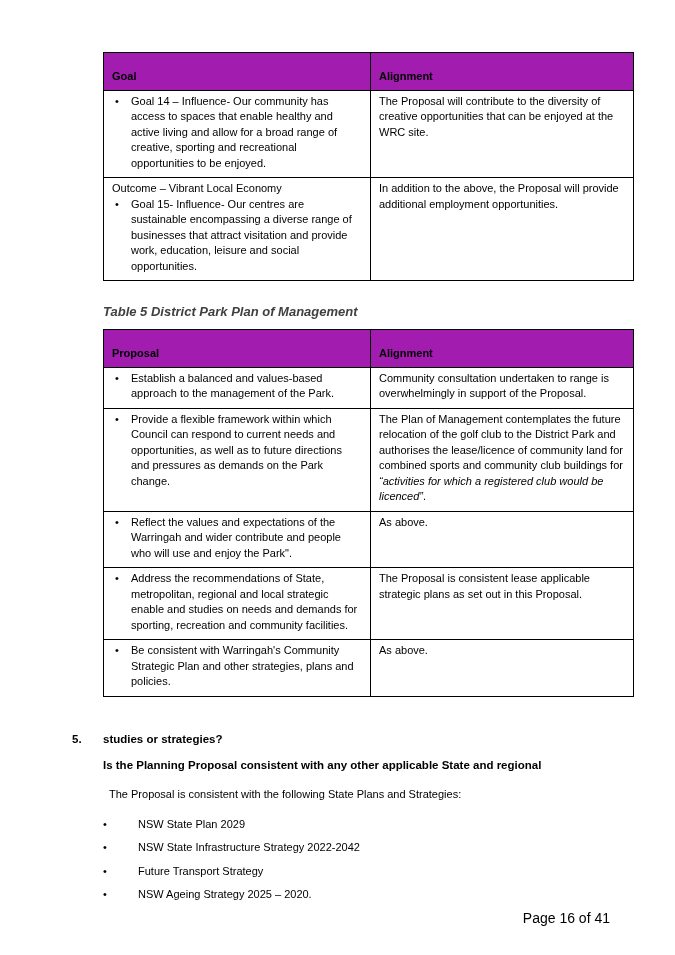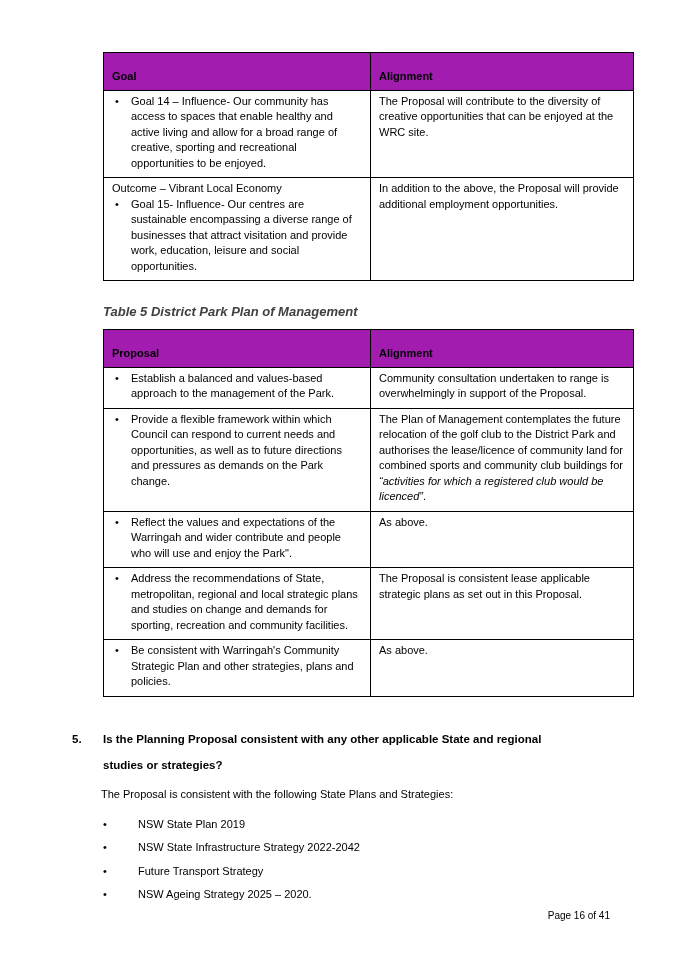--- a/index.html
+++ b/index.html
@@ -75,21 +75,21 @@
     grid-template-columns: 31px 1fr;
     margin-top: 29px;
     font-size: 11.5px;
     font-weight: bold;
     line-height: 26px;
     width: 561px;
   }
   .question .qnum { line-height: 26px; }
 
   .para {
-    margin: 8px 0 0 29px;
+    margin: 8px 0 0 37px;
     font-size: 11px;
     line-height: 16px;
   }
 
   ul.doc-bullets {
     list-style: none;
     margin: 14px 0 0 31px;
   }
   ul.doc-bullets li {
     display: grid;
@@ -97,21 +97,21 @@
     font-size: 11px;
     line-height: 16px;
     margin-bottom: 7.5px;
   }
 
   
   .footer {
     position: absolute;
     right: 65px;
     top: 910px;
-    font-size: 10px;
+    font-size: 14px;
     color: #000000;
   }
 </style>
 </head>
 <body>
 
 <div class="page">
   <div class="content">
 
     <table class="doc-table">
@@ -186,51 +186,51 @@
               <span class="bullet">•</span>
               <span>Reflect the values and expectations of the Warringah and wider contribute and people who will use and enjoy the Park".</span>
             </div>
           </td>
           <td>As above.</td>
         </tr>
         <tr>
           <td>
             <div class="bullet-item">
               <span class="bullet">•</span>
-              <span>Address the recommendations of State, metropolitan, regional and local strategic plans and studies on change and demands for sporting, recreation and community facilities.</span>
+              <span>Address the recommendations of State, metropolitan, regional and local strategic enable and studies on needs and demands for sporting, recreation and community facilities.</span>
             </div>
           </td>
           <td>The Proposal is consistent lease applicable strategic plans as set out in this Proposal.</td>
         </tr>
         <tr>
           <td>
             <div class="bullet-item">
               <span class="bullet">•</span>
               <span>Be consistent with Warringah's Community Strategic Plan and other strategies, plans and policies.</span>
             </div>
           </td>
           <td>As above.</td>
         </tr>
       </tbody>
     </table>
 
     <div class="question">
       <span class="qnum">5.</span>
       <div class="qtext">
+        <div>studies or strategies?</div>
         <div>Is the Planning Proposal consistent with any other applicable State and regional</div>
-        <div>studies or strategies?</div>
       </div>
     </div>
 
     <p class="para">The Proposal is consistent with the following State Plans and Strategies:</p>
 
     <ul class="doc-bullets">
       <li>
         <span class="bullet">•</span>
-        <span>NSW State Plan 2019</span>
+        <span>NSW State Plan 2029</span>
       </li>
       <li>
         <span class="bullet">•</span>
         <span>NSW State Infrastructure Strategy 2022-2042</span>
       </li>
       <li>
         <span class="bullet">•</span>
         <span>Future Transport Strategy</span>
       </li>
       <li>

